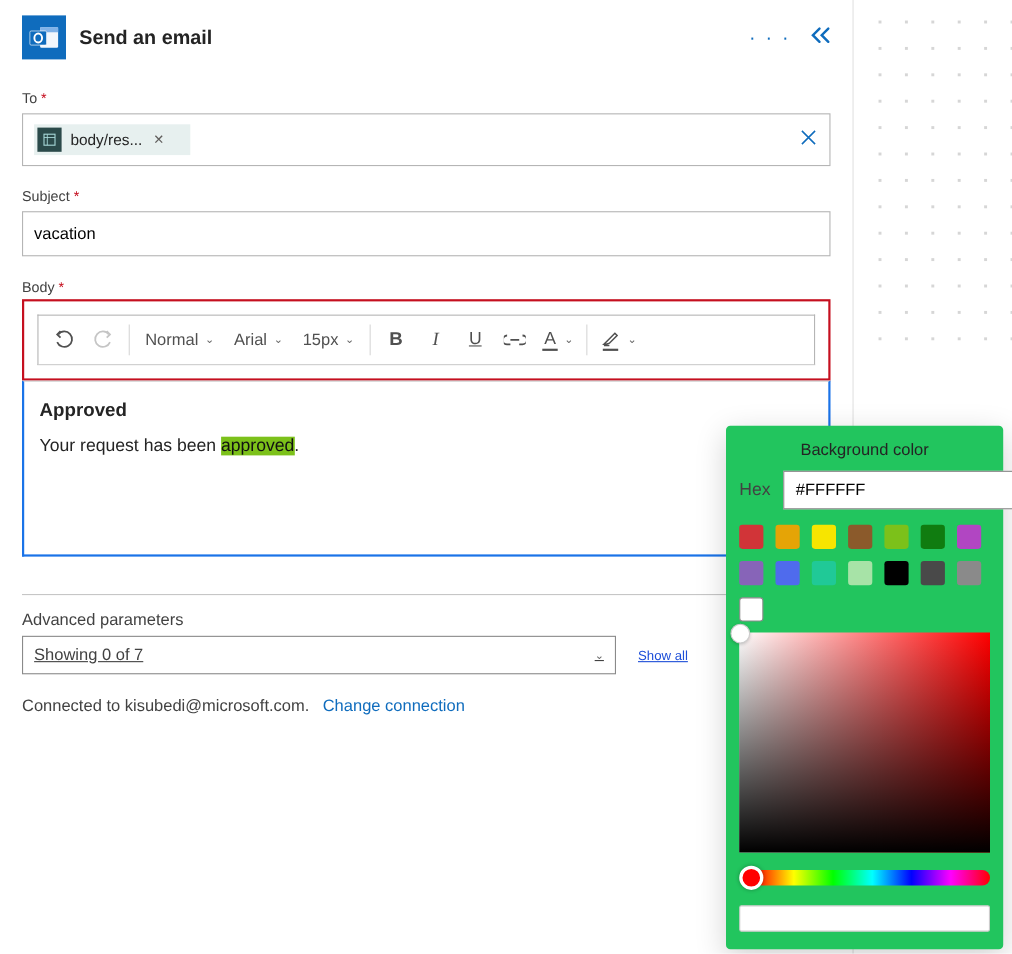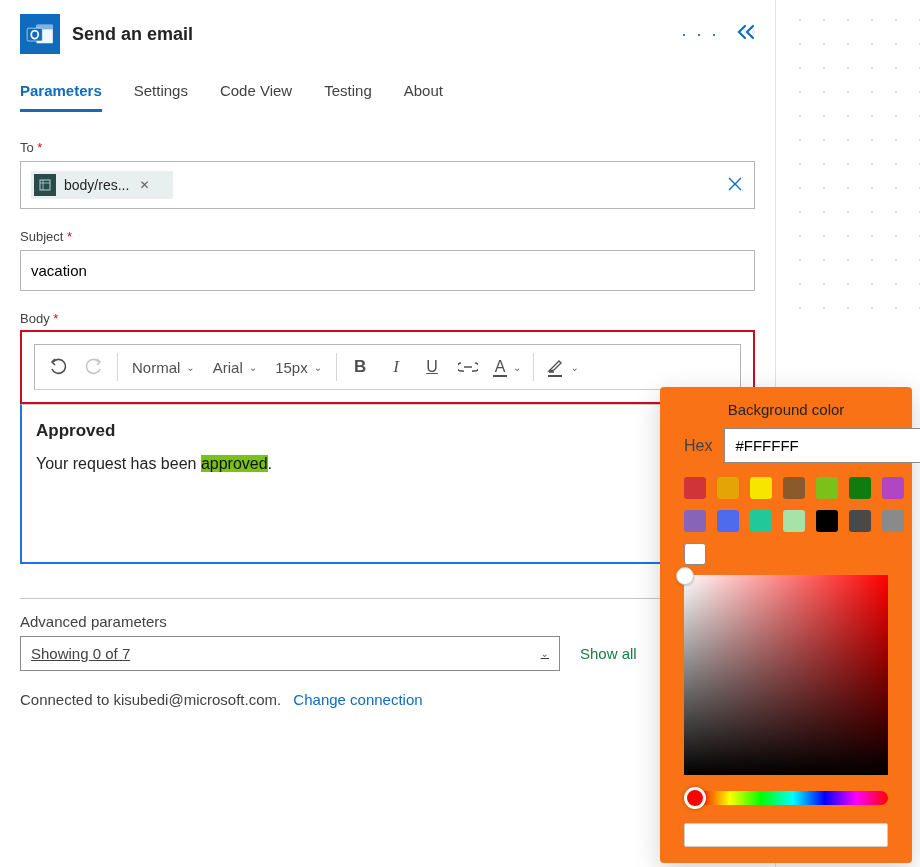--- a/index.html
+++ b/index.html
@@ -78,29 +78,29 @@
     .editor .highlighted { background: #7cc11a; color: #111; }
 
     .divider { border: none; border-top: 1px solid #c6c6c6; margin: 34px 0 14px; }
 
     .adv-label { font-size: 15px; color: #424242; margin-bottom: 6px; }
     .adv-row { display: flex; align-items: center; gap: 20px; }
     .adv-select {
       flex: 0 0 540px; border: 1px solid #8a8a8a; padding: 8px 10px; font-size: 15px; color: #424242;
       display: flex; justify-content: space-between; align-items: center; cursor: pointer; text-decoration: underline;
     }
-    .show-all { color: #15803d; font-size: 15px; cursor: pointer; }
+    .show-all { color: #1d4ed8; font-size: 12px; cursor: pointer; text-decoration: underline; }
 
     .conn-row { margin-top: 20px; font-size: 15px; color: #424242; }
     .conn-row a { color: #0f6cbd; text-decoration: none; cursor: pointer; margin-left: 8px; }
 
     
     .popover {
-      position: absolute; left: 660px; top: 387px; width: 252px; background: #f97316;
-      box-shadow: 0 8px 28px rgba(0,0,0,0.18); border-radius: 4px; padding: 14px 24px 16px;
+      position: absolute; left: 660px; top: 387px; width: 252px; background: #22c55e;
+      box-shadow: 0 8px 28px rgba(0,0,0,0.18); border-radius: 4px; padding: 14px 12px 16px;
     }
     .popover-title { text-align: center; font-size: 15px; color: #242424; margin-bottom: 10px; }
     .hex-row { display: flex; align-items: center; gap: 12px; margin-bottom: 14px; }
     .hex-label { font-size: 16px; color: #424242; }
     .hex-input { flex: 1; border: 1px solid #8a8a8a; padding: 8px 10px; font-size: 15px; }
 
     .swatches { display: grid; grid-template-columns: repeat(7, 22px); gap: 11px; margin-bottom: 10px; }
     .swatch { width: 22px; height: 22px; border-radius: 3px; cursor: pointer; }
     .swatch.none { border: 1px solid #8a8a8a; background: #fff; width: 22px; height: 22px; border-radius: 3px; }
 
@@ -143,27 +143,20 @@
     <div class="header-actions">
       <span class="ellipsis">· · ·</span>
       <span class="chevrons">
         <svg width="18" height="16" viewBox="0 0 18 16">
             <path d="M8 2 L2 8 L8 14 M16 2 L10 8 L16 14" stroke="#0f6cbd" stroke-width="2.2" fill="none" stroke-linecap="round"></path>
           </svg>
       </span>
     </div>
   </div>
 
-  <div class="tabs">
-    <div class="tab active">Parameters</div>
-    <div class="tab">Settings</div>
-    <div class="tab">Code View</div>
-    <div class="tab">Testing</div>
-    <div class="tab">About</div>
-  </div>
 
   <div class="field">
     <label class="field-label"><span>To</span> <span class="req">*</span></label>
     <div class="input-box">
       <span class="chip">
         <span class="chip-icon">
           <svg width="14" height="14" viewBox="0 0 14 14">
               <rect x="2" y="2" width="10" height="10" fill="none" stroke="#a7d8d8" stroke-width="1"></rect>
               <path d="M2 5 h10 M5 2 v10" stroke="#a7d8d8" stroke-width="0.8"></path>
             </svg>

